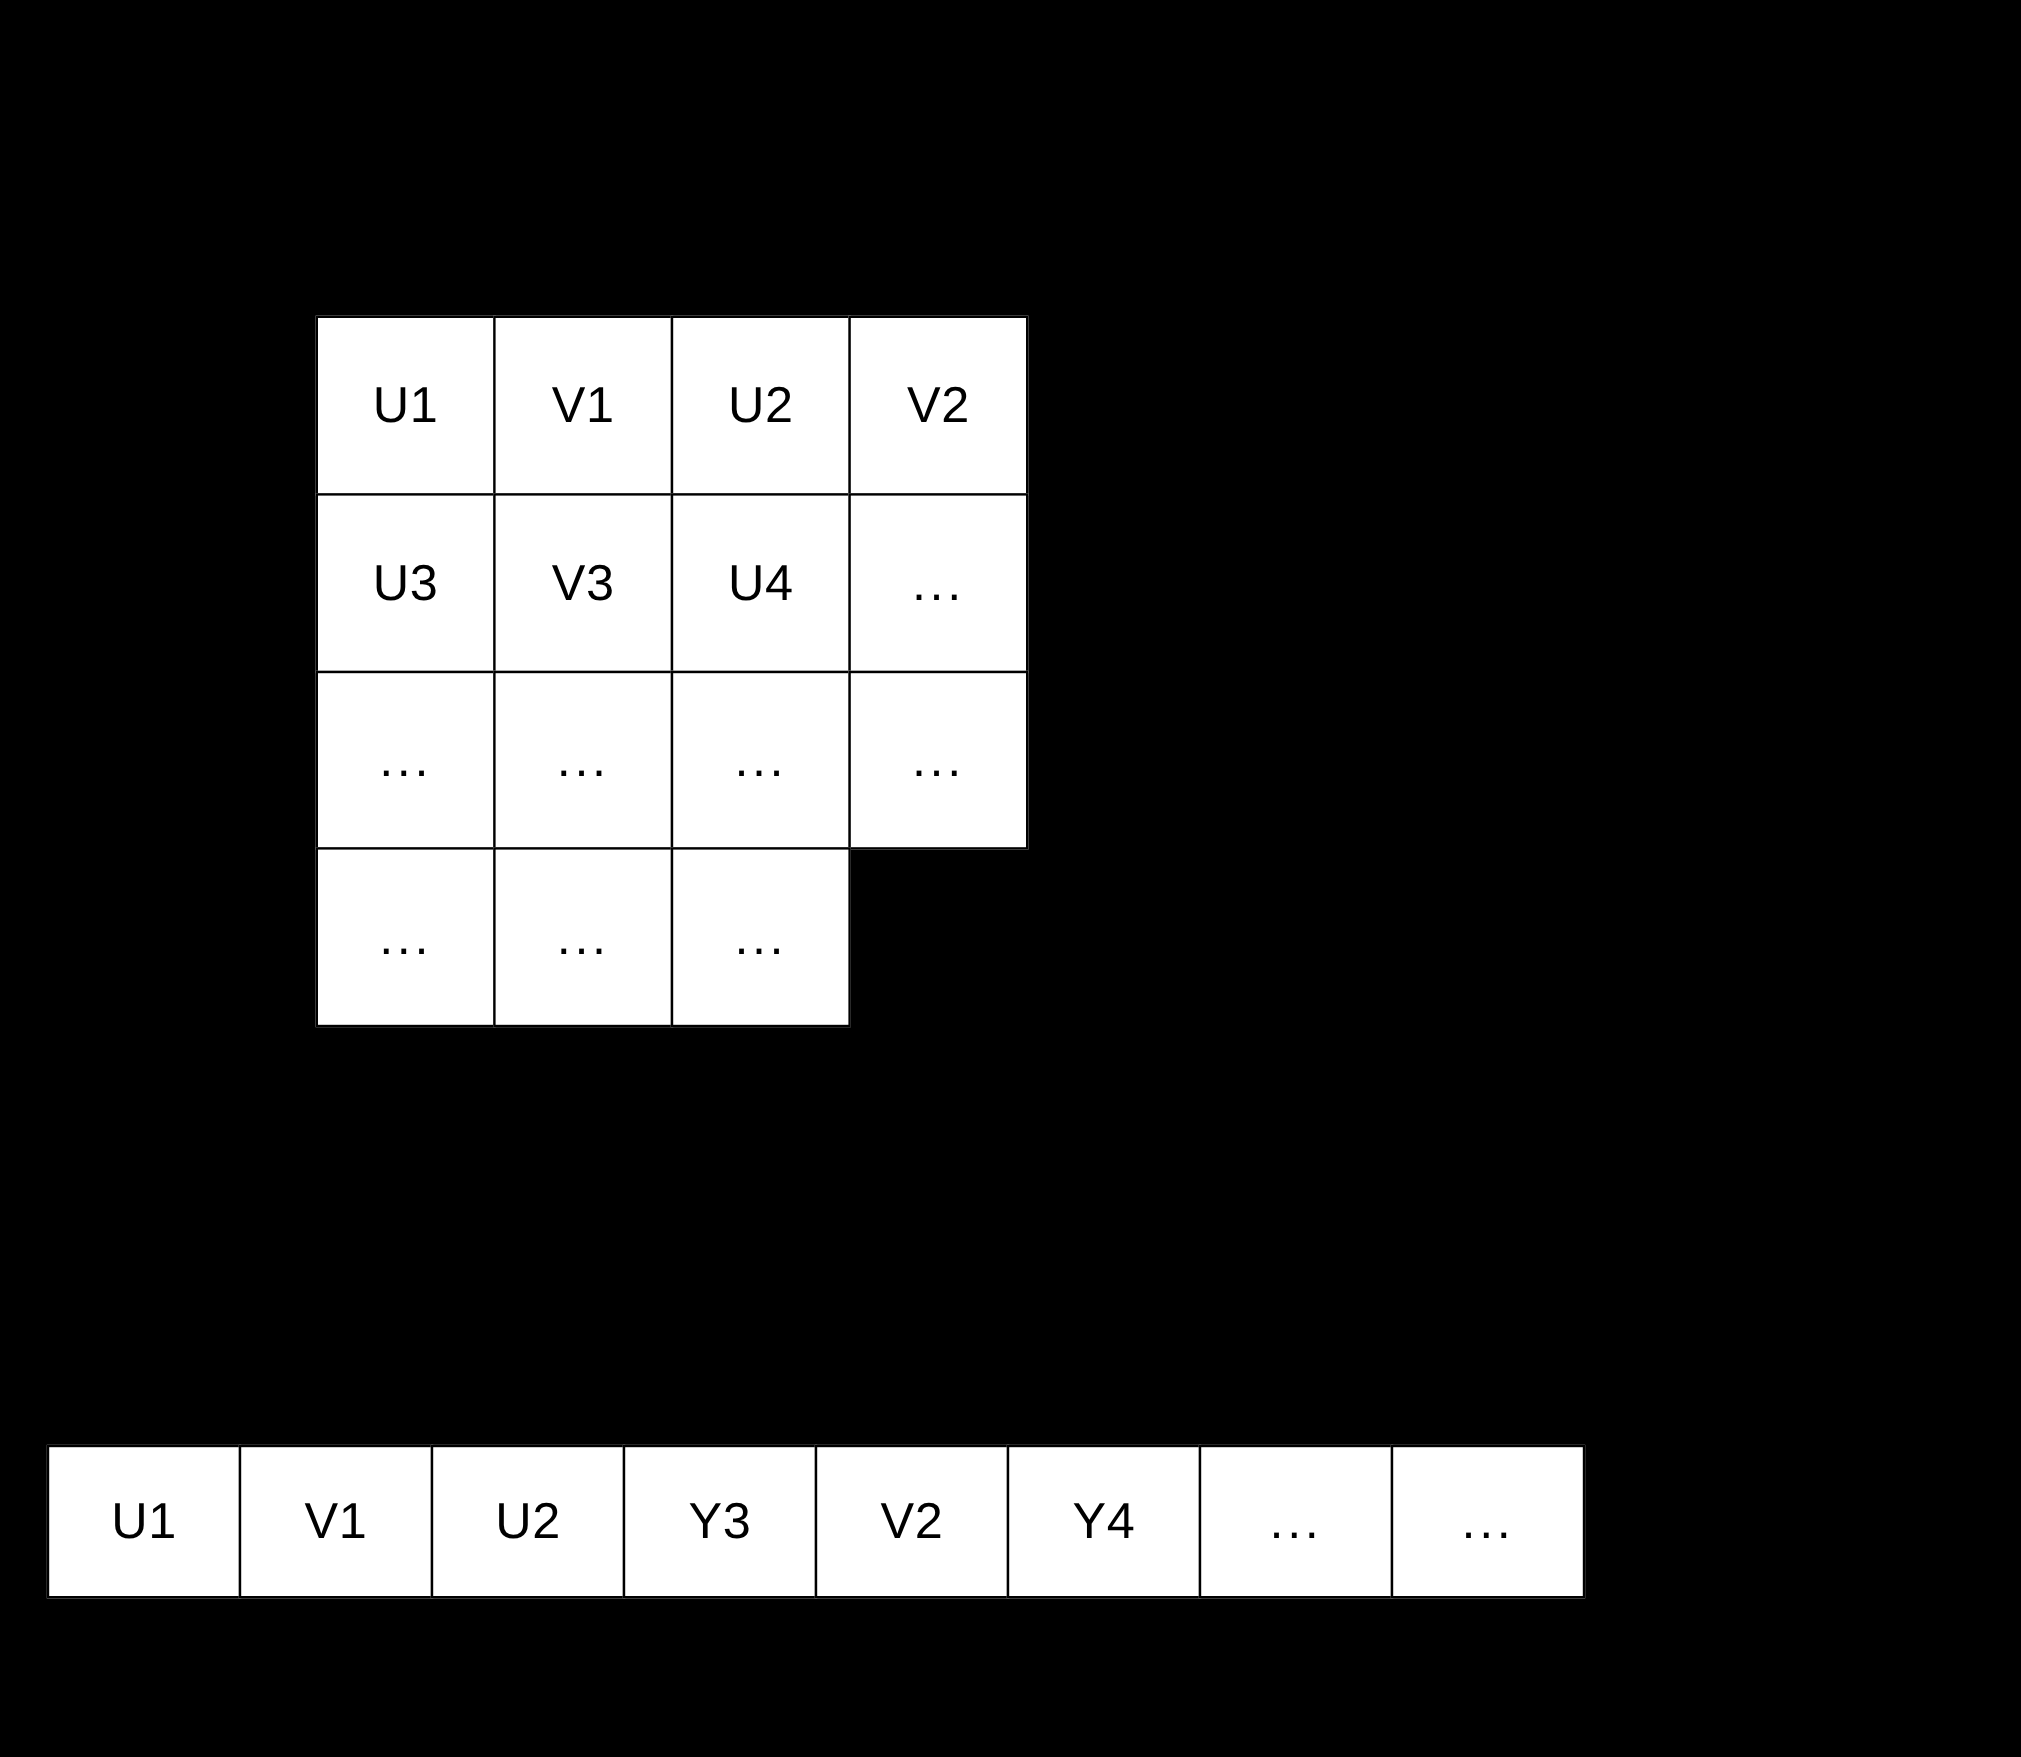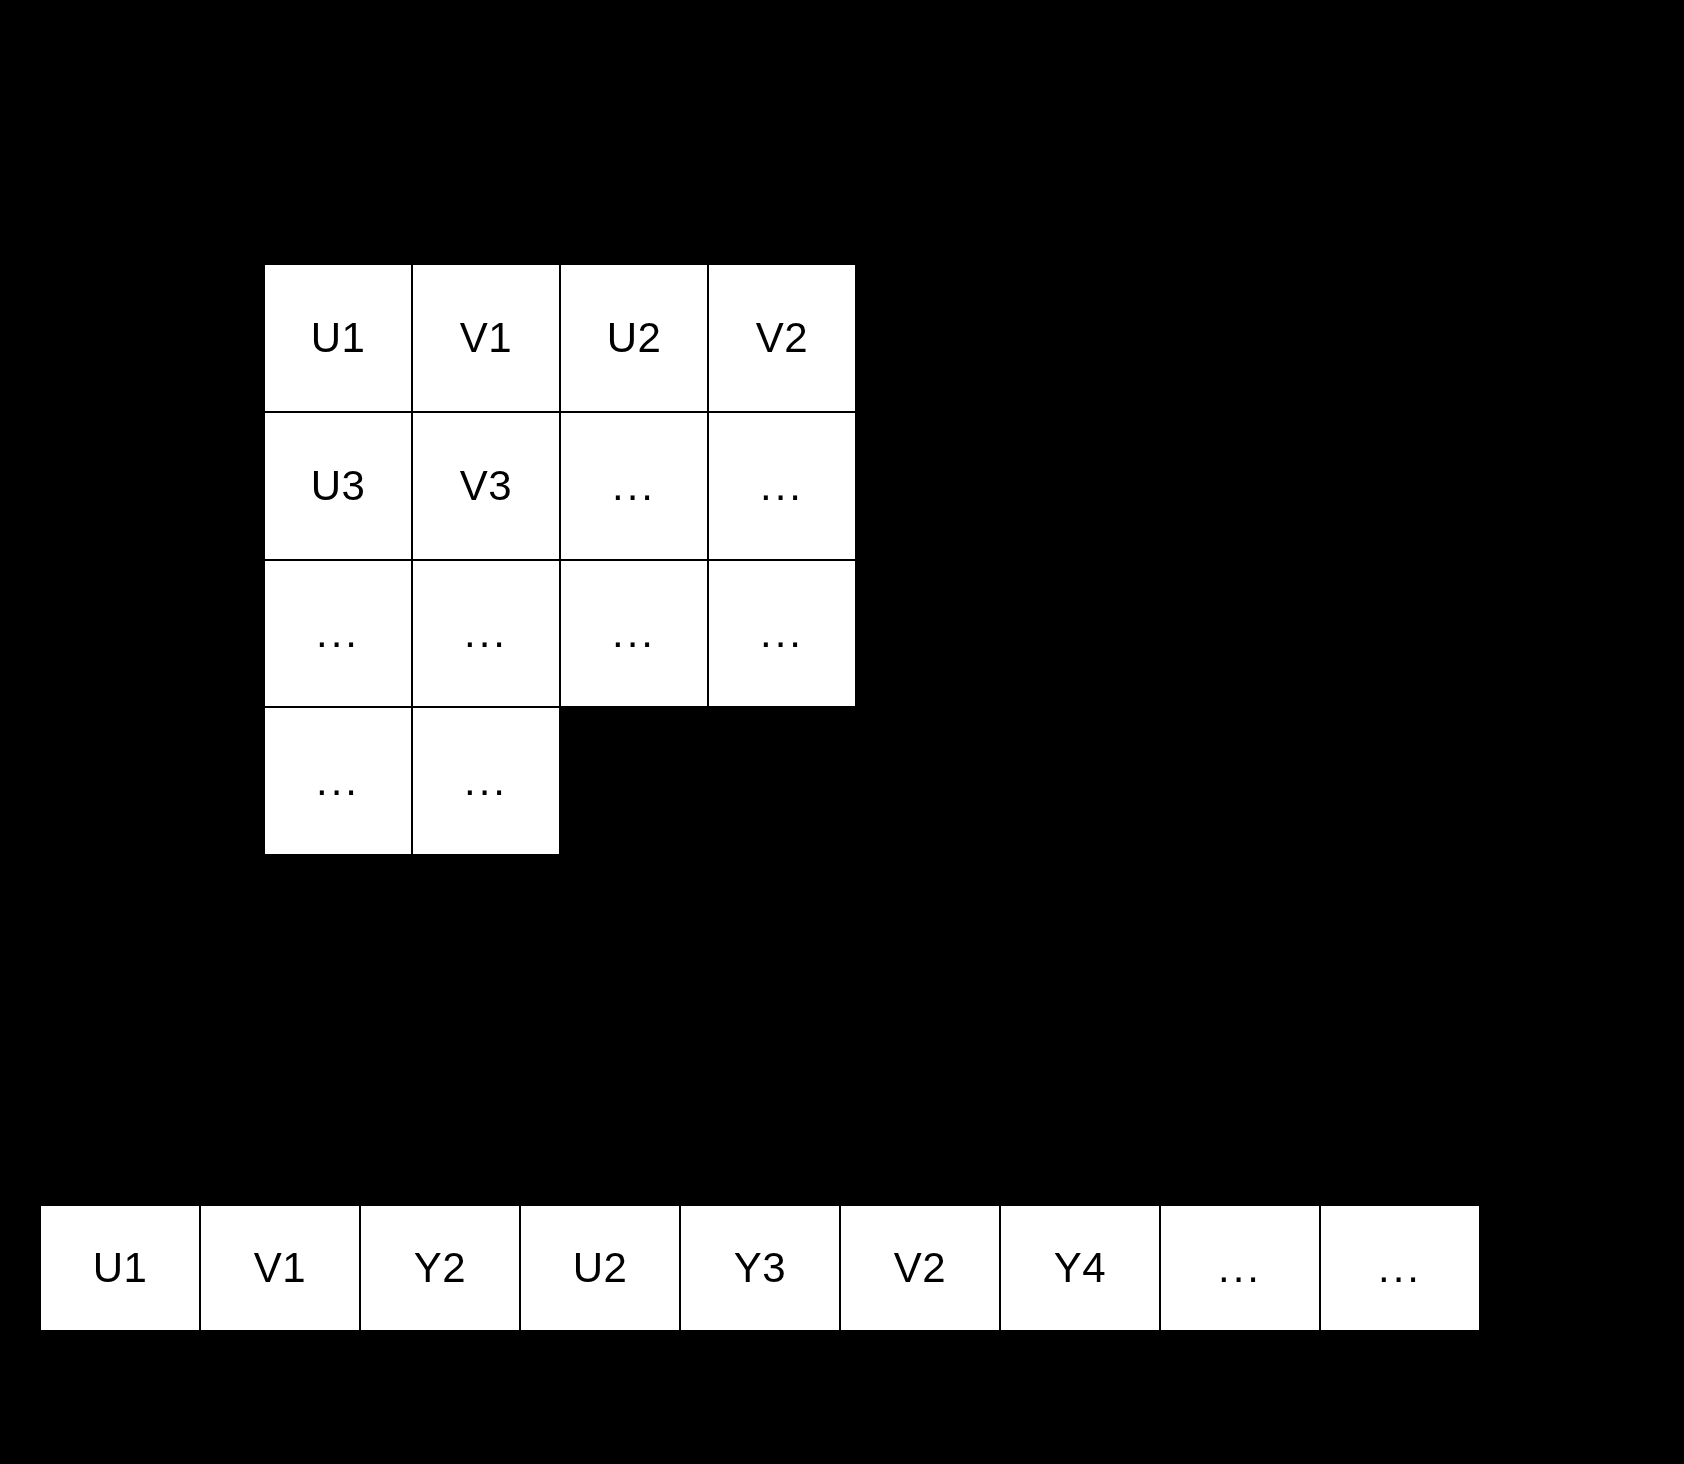--- a/index.html
+++ b/index.html
@@ -81,38 +81,38 @@
 
 <div id="matrix-grid">
 
   <div class="cell">U1</div>
   <div class="cell">V1</div>
   <div class="cell">U2</div>
   <div class="cell">V2</div>
 
   <div class="cell">U3</div>
   <div class="cell">V3</div>
+  <div class="cell">U4</div>
 
   <div class="cell ellipsis">...</div>
   <div class="cell ellipsis">...</div>
   <div class="cell ellipsis">...</div>
   <div class="cell ellipsis">...</div>
 
   <div class="cell ellipsis">...</div>
   <div class="cell ellipsis">...</div>
   <div class="cell ellipsis">...</div>
   <div class="cell ellipsis">...</div>
 
 </div>
 
 <div id="sequence-strip">
 
   <div class="cell">U1</div>
   <div class="cell">V1</div>
-  <div class="cell">Y2</div>
   <div class="cell">U2</div>
   <div class="cell">Y3</div>
   <div class="cell">V2</div>
   <div class="cell">Y4</div>
   <div class="cell ellipsis">...</div>
   <div class="cell ellipsis">...</div>
 
 </div>
 
 </body></html>

